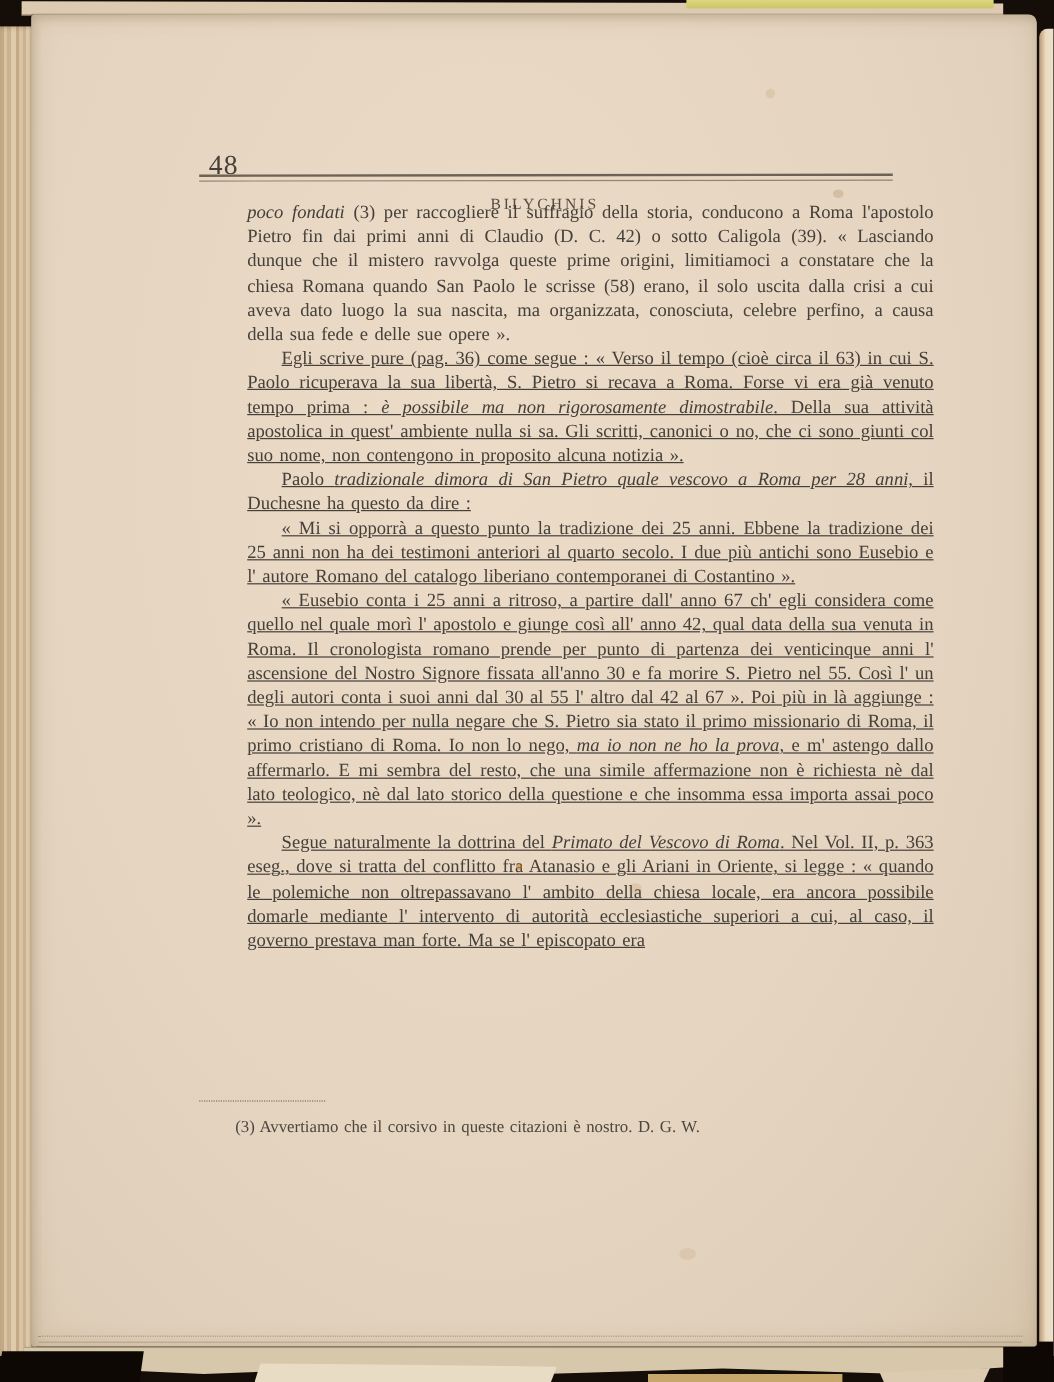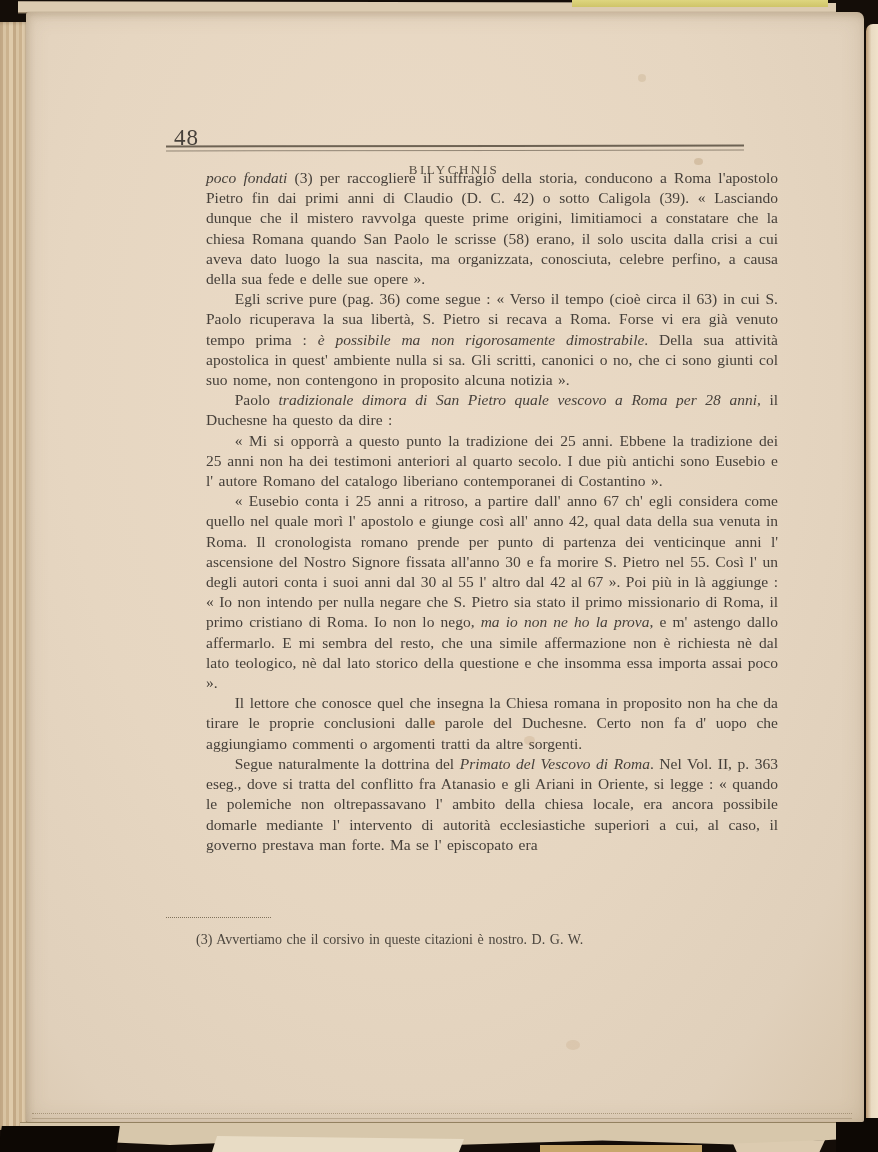--- a/index.html
+++ b/index.html
@@ -81,21 +81,21 @@
     border-top:2px solid rgba(88,78,64,.85);
     border-bottom:1px solid rgba(88,78,64,.6);
     transform:rotate(-.08deg);
   }
   .bodytext{
     position:absolute;left:142px;top:156px;width:572px;
     font-size:15.5px;line-height:20.2px;color:var(--ink,#46403a);
     text-align:justify;word-spacing:.10em;margin-left:38px;
   }
   .bodytext p{margin:0;}
-  .bodytext p.indent{text-indent:1.85em;}
+  .bodytext p.indent{text-indent:1.85em;text-decoration:underline;}
   .bodytext i{font-style:italic;}
   .fnrule{
     position:absolute;left:140px;top:905px;width:105px;height:0;
     border-top:1px dotted rgba(110,96,74,.85);
   }
   .footnote{
     position:absolute;left:142px;top:918px;width:572px;margin:0;
     font-size:14px;line-height:19px;color:#4c463e;text-indent:28px;
     word-spacing:.08em;
   }
@@ -127,21 +127,20 @@
     <span class="pagenum">48</span>
     <span class="runhead">BILYCHNIS</span>
     <div class="rule"></div>
 
     <div class="bodytext">
         <p class=""><i>poco fondati</i><span> (3) per raccogliere il suffragio della storia, conducono a Roma l'apostolo Pietro fin dai primi anni di Claudio (D. C. 42) o sotto Caligola (39). « Lasciando dunque che il mistero ravvolga queste prime origini, limitiamoci a constatare che la chiesa Romana quando San Paolo le scrisse (58) erano, il solo uscita dalla crisi a cui aveva dato luogo la sua nascita, ma organizzata, conosciuta, celebre perfino, a causa della sua fede e delle sue opere ».</span></p>
         <p class="indent"><span>Egli scrive pure (pag. 36) come segue : « Verso il tempo (cioè circa il 63) in cui S. Paolo ricuperava la sua libertà, S. Pietro si recava a Roma. Forse vi era già venuto tempo prima : </span><i>è possibile ma non rigorosamente dimostrabile</i><span>. Della sua attività apostolica in quest' ambiente nulla si sa. Gli scritti, canonici o no, che ci sono giunti col suo nome, non contengono in proposito alcuna notizia ».</span></p>
         <p class="indent"><span>Paolo </span><i>tradizionale dimora di San Pietro quale vescovo a Roma per 28 anni,</i><span> il Duchesne ha questo da dire :</span></p>
         <p class="indent"><span>« Mi si opporrà a questo punto la tradizione dei 25 anni. Ebbene la tradizione dei 25 anni non ha dei testimoni anteriori al quarto secolo. I due più antichi sono Eusebio e l' autore Romano del catalogo liberiano contemporanei di Costantino ».</span></p>
         <p class="indent"><span>« Eusebio conta i 25 anni a ritroso, a partire dall' anno 67 ch' egli considera come quello nel quale morì l' apostolo e giunge così all' anno 42, qual data della sua venuta in Roma. Il cronologista romano prende per punto di partenza dei venticinque anni l' ascensione del Nostro Signore fissata all'anno 30 e fa morire S. Pietro nel 55. Così l' un degli autori conta i suoi anni dal 30 al 55 l' altro dal 42 al 67 ». Poi più in là aggiunge : « Io non intendo per nulla negare che S. Pietro sia stato il primo missionario di Roma, il primo cristiano di Roma. Io non lo nego, </span><i>ma io non ne ho la prova</i><span>, e m' astengo dallo affermarlo. E mi sembra del resto, che una simile affermazione non è richiesta nè dal lato teologico, nè dal lato storico della questione e che insomma essa importa assai poco ».</span></p>
-        <p class="indent"><span>Il lettore che conosce quel che insegna la Chiesa romana in proposito non ha che da tirare le proprie conclusioni dalle parole del Duchesne. Certo non fa d' uopo che aggiungiamo commenti o argomenti tratti da altre sorgenti.</span></p>
         <p class="indent"><span>Segue naturalmente la dottrina del </span><i>Primato del Vescovo di Roma</i><span>. Nel Vol. II, p. 363 eseg., dove si tratta del conflitto fra Atanasio e gli Ariani in Oriente, si legge : « quando le polemiche non oltrepassavano l' ambito della chiesa locale, era ancora possibile domarle mediante l' intervento di autorità ecclesiastiche superiori a cui, al caso, il governo prestava man forte. Ma se l' episcopato era</span></p>
       </div>
 
     <div class="fnrule"></div>
     <p class="footnote">(3) Avvertiamo che il corsivo in queste citazioni è nostro. D. G. W.</p>
 
     <div class="stain s1"></div>
     <div class="stain s2"></div>
     <div class="stain s3"></div>
     <div class="stain s4"></div>

